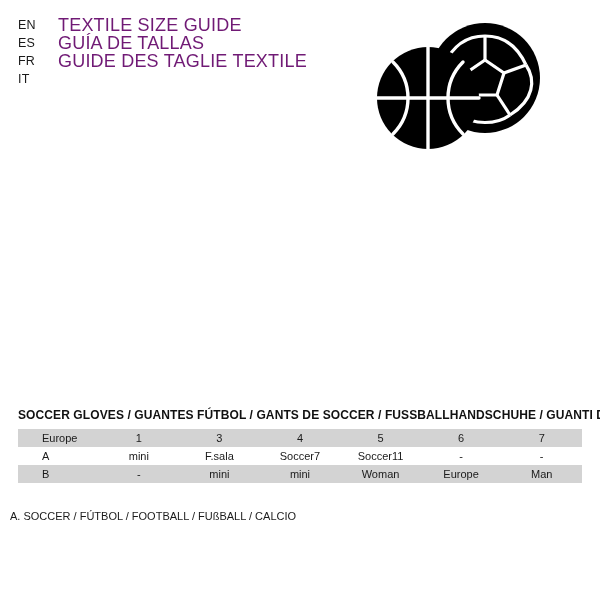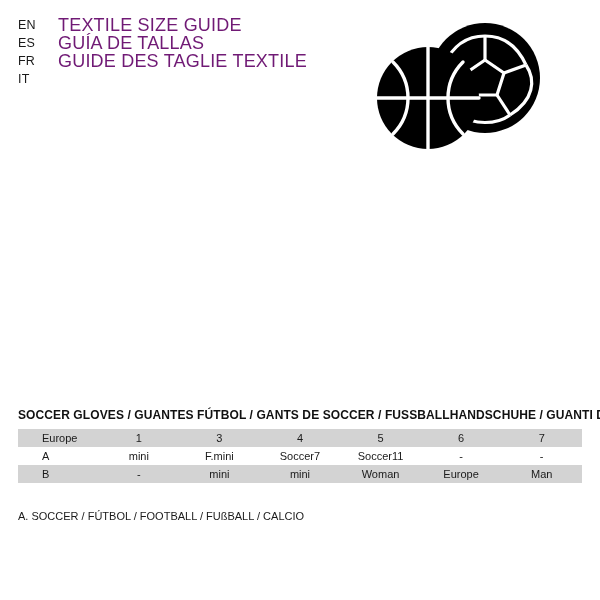--- a/index.html
+++ b/index.html
@@ -89,21 +89,21 @@
     background: #d3d3d3;
   }
   table.size-table td.label-col {
     text-align: left;
     padding-left: 24px;
   }
 
   
   .footnotes {
     position: absolute;
-    left: 18px;
+    left: 10px;
     top: 508px;
     width: 564px;
   }
   .footnote {
     font-size: 11px;
     color: #1a1a1a;
     line-height: 16px;
     white-space: nowrap;
   }
 </style>
@@ -170,21 +170,21 @@
         <td>1</td>
         <td>3</td>
         <td>4</td>
         <td>5</td>
         <td>6</td>
         <td>7</td>
       </tr>
       <tr class="row-a">
         <td class="label-col">A</td>
         <td>mini</td>
-        <td>F.mini</td>
+        <td>F.sala</td>
         <td>Soccer7</td>
         <td>Soccer11</td>
         <td>-</td>
         <td>-</td>
       </tr>
       <tr class="row-b">
         <td class="label-col">B</td>
         <td>-</td>
         <td>mini</td>
         <td>mini</td>

